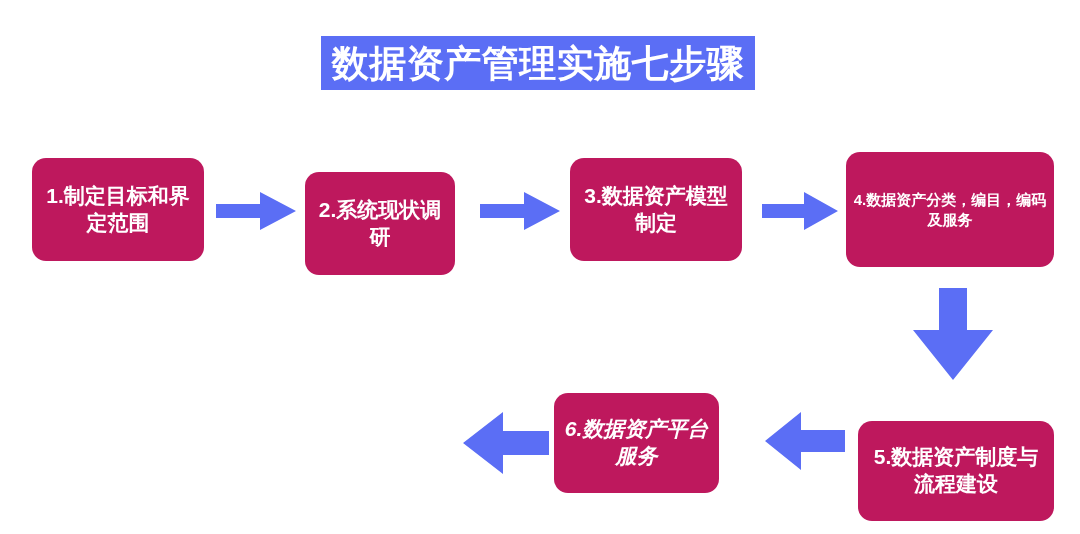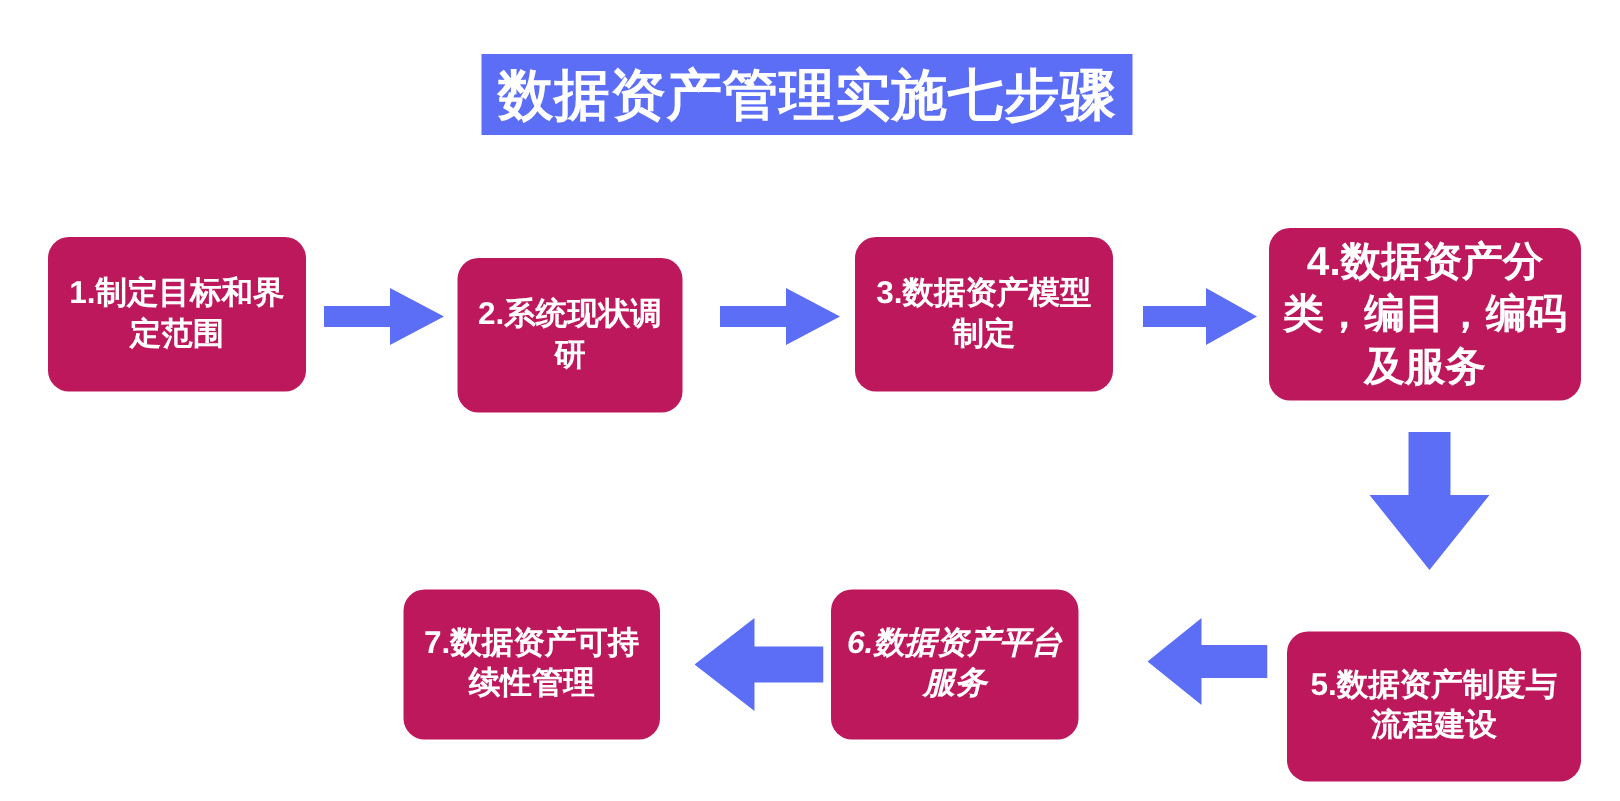--- a/index.html
+++ b/index.html
@@ -59,21 +59,21 @@
     word-break: break-word;
   }
   
   #box-1 { left: 32px;  top: 158px; width: 172px; height: 103px; }
   #box-2 { left: 305px; top: 158px; width: 150px; height: 103px; margin-top: 14px; }
   #box-3 { left: 570px; top: 158px; width: 172px; height: 103px; }
   #box-4 { left: 846px; top: 152px; width: 208px; height: 115px; }
   #box-5 { left: 858px; top: 393px; width: 196px; height: 100px; margin-top: 28px; }
   #box-6 { left: 554px; top: 393px; width: 165px; height: 100px; font-style: italic; }
   #box-7 { left: 269px; top: 393px; width: 171px; height: 100px; }
-  #box-4 .step-label { font-size: 27px; line-height: 1.3; }
+  #box-4 .step-label { font-size: 15px; line-height: 1.3; }
   #box-5 .step-label { font-size: 21px; }
   
   .arrow {
     position: absolute;
   }
   .arrow svg { display: block; width: 100%; height: 100%; }
   #arrow-1-2 { left: 216px; top: 192px; width: 80px; height: 38px; }
   #arrow-2-3 { left: 480px; top: 192px; width: 80px; height: 38px; }
   #arrow-3-4 { left: 762px; top: 192px; width: 76px; height: 38px; }
   #arrow-4-5 { left: 913px; top: 288px; width: 80px; height: 92px; }
@@ -142,17 +142,14 @@
   <div class="step-box" id="box-6">
     <span class="step-label">6.数据资产平台服务</span>
   </div>
 
   <div class="arrow" id="arrow-6-7">
     <svg viewBox="0 0 86 62" preserveAspectRatio="none" aria-hidden="true">
       <polygon points="86,19 40,19 40,0 0,31 40,62 40,43 86,43" fill="#5b6ef5"></polygon>
     </svg>
   </div>
 
-  <div class="step-box" id="box-7">
-    <span class="step-label">7.数据资产可持续性管理</span>
-  </div>
 
 </div>
 
 </body></html>

